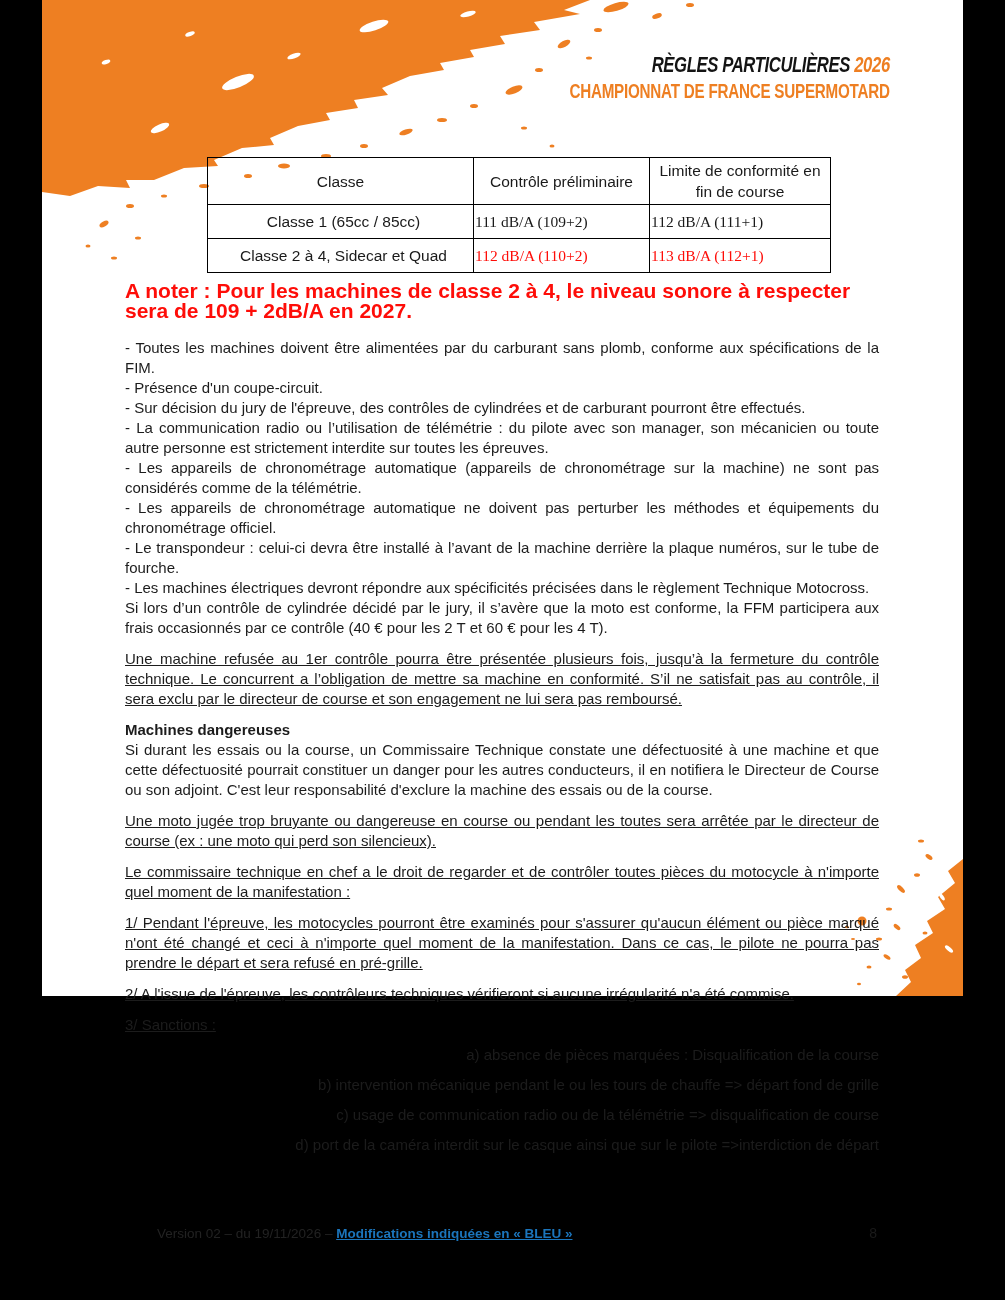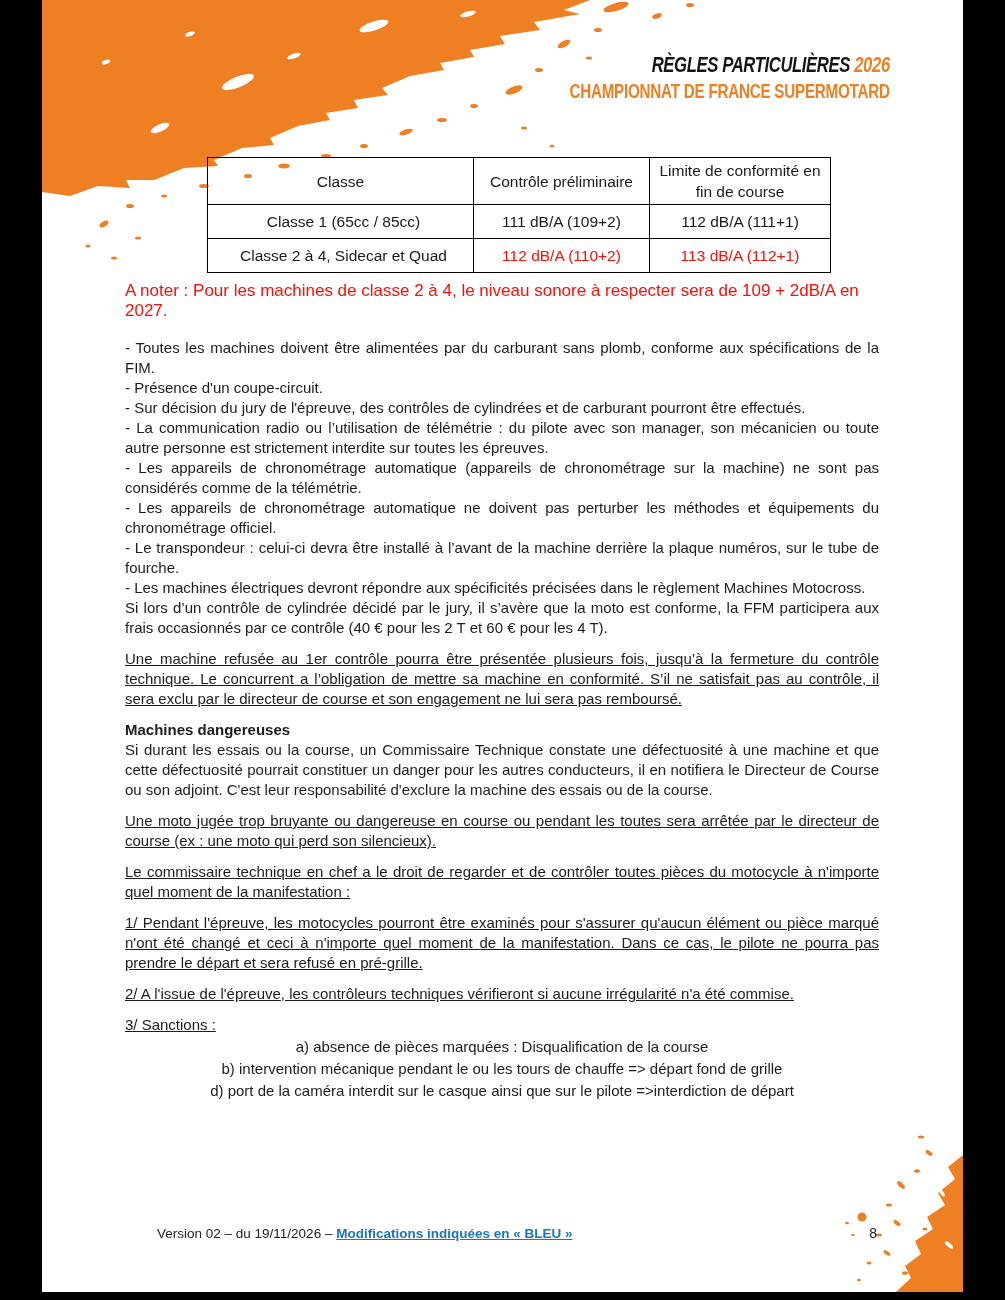--- a/index.html
+++ b/index.html
@@ -2,21 +2,21 @@
 <html style="--accent-orange: #EE7F22; --alert-red: #FE0D08; --link-blue: #1B75BC;"><head>
 <meta charset="utf-8">
 <style>
   html,body {margin:0; padding:0;}
   body {
     width:1005px; height:1300px; overflow:hidden; position:relative;
     background:#000;
     font-family:"Liberation Sans", sans-serif;
   }
   .page {
-    position:absolute; left:42px; top:0; width:921px; height:1292px;
+    position:absolute; left:42px; top:0; width:921px; height:996px;
     background:#ffffff;
   }
   svg.splash {position:absolute; pointer-events:none;}
   .splash-tl {left:0; top:0; z-index:0;}
   .splash-br {right:0; bottom:0; z-index:0;}
   svg .o {fill:var(--accent-orange);}
   svg .w {fill:#ffffff;}
 
   .doc-header {position:absolute; top:54px; right:73px; text-align:right; z-index:2; line-height:1;}
   .doc-title {
@@ -34,32 +34,32 @@
   .content {
     position:absolute; left:83px; top:0; width:754px; z-index:1;
     color:#1c1c1c; font-size:15px; line-height:20px;
   }
   table.sound {border-collapse:collapse; margin:157px 0 4px 82px; color:#1a1a1a;}
   table.sound th, table.sound td {border:1.5px solid #000; font-size:15.5px; font-weight:normal;}
   table.sound th {height:46px; text-align:center; padding:0 5px; line-height:21px;}
   table.sound td {height:31px;}
   .cw1 {width:255px;} .cw2 {width:165px;} .cw3 {width:170px;}
   td.c1 {text-align:center; padding-left:7px;}
-  td.val {text-align:center;}
+  td.val {text-align:left;font-family:Liberation Serif, serif;}
   td.hl {color:var(--alert-red); font-weight:bold;}
 
-  .note {margin:8px 0 0 0; font-weight:normal; color:var(--alert-red);
-         font-size:17px; line-height:19.5px; text-align:left;}
+  .note {margin:8px 0 0 0; font-weight:bold; color:var(--alert-red);
+         font-size:21px; line-height:19.5px; text-align:left;}
 
   .bodytext {margin-top:18px;}
   .bodytext p {margin:0;}
   p.item {text-align:justify;}
   p.para {margin-top:11px; text-align:justify;text-decoration:underline;}
   p.heading {margin-top:11px; font-weight:bold; text-align:left;}
-  p.sanction {margin-top:2px; text-align:center;}
+  p.sanction {margin-top:10px; text-align:right;}
 
   .footer {
     position:absolute; left:115px; top:1225px; width:720px; z-index:2;
     display:flex; justify-content:space-between; align-items:baseline;
     font-size:13.5px; color:#222;
   }
   .footer .blue {color:var(--link-blue); font-weight:bold;text-decoration:underline;}
   .footer .pagenum {font-size:14px; color:#1a1a1a;}
 </style>
 </head>
@@ -159,32 +159,33 @@
     <p class="note">A noter : Pour les machines de classe 2 à 4, le niveau sonore à respecter sera de 109 + 2dB/A en 2027.</p>
 
     <div class="bodytext">
       <p class="item">- Toutes les machines doivent être alimentées par du carburant sans plomb, conforme aux spécifications de la FIM.</p>
       <p class="item">- Présence d'un coupe-circuit.</p>
       <p class="item">- Sur décision du jury de l'épreuve, des contrôles de cylindrées et de carburant pourront être effectués.</p>
       <p class="item">- La communication radio ou l’utilisation de télémétrie : du pilote avec son manager, son mécanicien ou toute autre personne est strictement interdite sur toutes les épreuves.</p>
       <p class="item">- Les appareils de chronométrage automatique (appareils de chronométrage sur la machine) ne sont pas considérés comme de la télémétrie.</p>
       <p class="item">- Les appareils de chronométrage automatique ne doivent pas perturber les méthodes et équipements du chronométrage officiel.</p>
       <p class="item">- Le transpondeur : celui-ci devra être installé à l’avant de la machine derrière la plaque numéros, sur le tube de fourche.</p>
-      <p class="item">- Les machines électriques devront répondre aux spécificités précisées dans le règlement Machines Motocross.</p>
+      <p class="item">- Les machines électriques devront répondre aux spécificités précisées dans le règlement Technique Motocross.</p>
       <p class="item">Si lors d’un contrôle de cylindrée décidé par le jury, il s’avère que la moto est conforme, la FFM participera aux frais occasionnés par ce contrôle (40 € pour les 2 T et 60 € pour les 4 T).</p>
       <p class="para">Une machine refusée au 1er contrôle pourra être présentée plusieurs fois, jusqu’à la fermeture du contrôle technique. Le concurrent a l’obligation de mettre sa machine en conformité. S’il ne satisfait pas au contrôle, il sera exclu par le directeur de course et son engagement ne lui sera pas remboursé.</p>
       <p class="heading">Machines dangereuses</p>
       <p class="item">Si durant les essais ou la course, un Commissaire Technique constate une défectuosité à une machine et que cette défectuosité pourrait constituer un danger pour les autres conducteurs, il en notifiera le Directeur de Course ou son adjoint. C'est leur responsabilité d'exclure la machine des essais ou de la course.</p>
       <p class="para">Une moto jugée trop bruyante ou dangereuse en course ou pendant les toutes sera arrêtée par le directeur de course (ex : une moto qui perd son silencieux).</p>
       <p class="para">Le commissaire technique en chef a le droit de regarder et de contrôler toutes pièces du motocycle à n'importe quel moment de la manifestation :</p>
       <p class="para">1/ Pendant l'épreuve, les motocycles pourront être examinés pour s'assurer qu'aucun élément ou pièce marqué n'ont été changé et ceci à n'importe quel moment de la manifestation. Dans ce cas, le pilote ne pourra pas prendre le départ et sera refusé en pré-grille.</p>
       <p class="para">2/ A l'issue de l'épreuve, les contrôleurs techniques vérifieront si aucune irrégularité n'a été commise.</p>
       <p class="para">3/ Sanctions :</p>
       <p class="sanction">a) absence de pièces marquées : Disqualification de la course</p>
       <p class="sanction">b) intervention mécanique pendant le ou les tours de chauffe =&gt; départ fond de grille</p>
+      <p class="sanction">c) usage de communication radio ou de la télémétrie =&gt; disqualification de course</p>
       <p class="sanction">d) port de la caméra interdit sur le casque ainsi que sur le pilote =&gt;interdiction de départ</p>
     </div>
 
   </div>
 
   <div class="footer">
     <span><span>Version 02 – du 19/11/2026 – </span><span class="blue">Modifications indiquées en « BLEU »</span></span>
     <span class="pagenum">8</span>
   </div>
 

